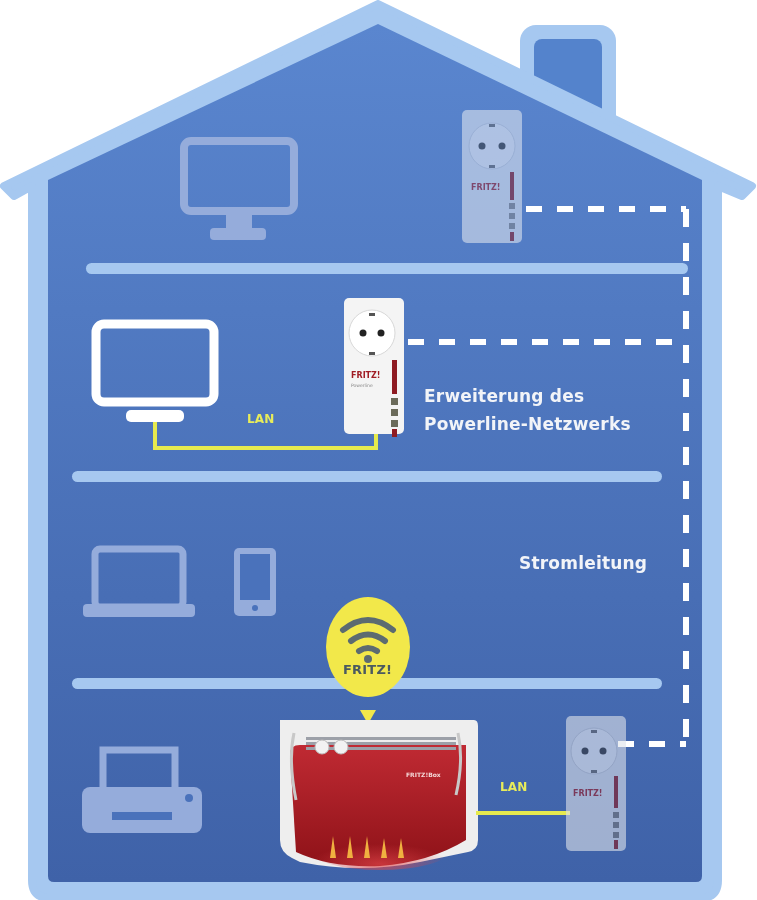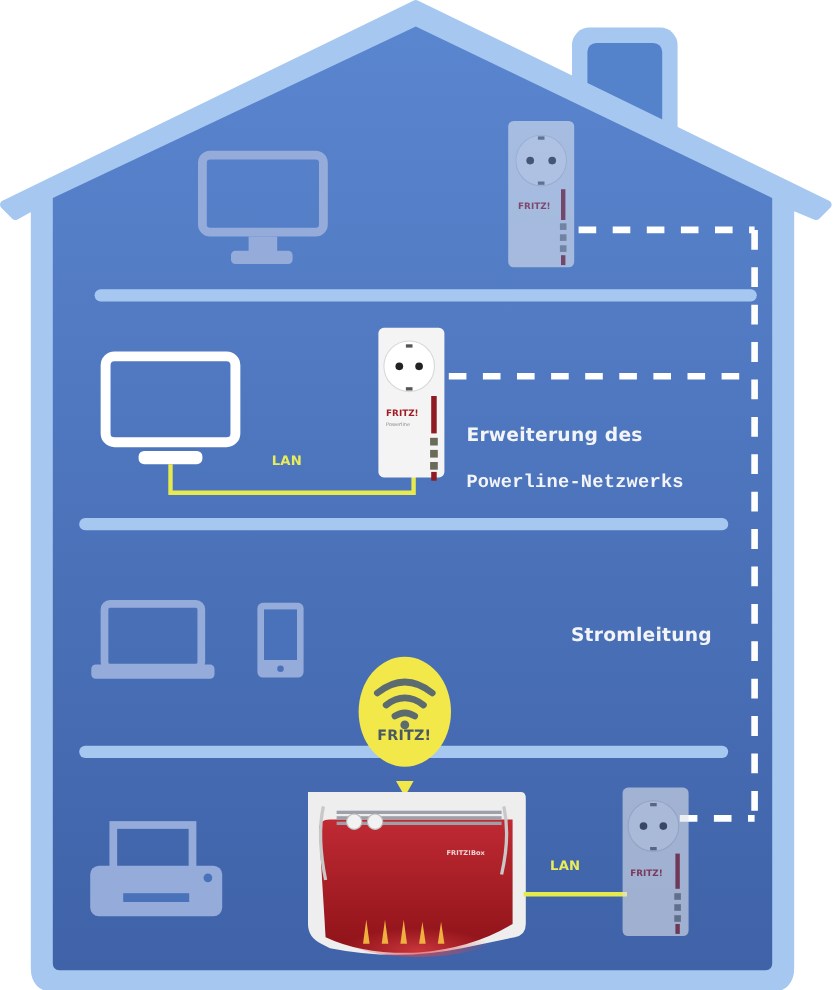--- a/index.html
+++ b/index.html
@@ -160,16 +160,16 @@
     <rect x="614" y="776" width="4" height="32" fill="#8e1b22"></rect>
     <rect x="613" y="812" width="6" height="6" fill="#777"></rect>
     <rect x="613" y="822" width="6" height="6" fill="#777"></rect>
     <rect x="613" y="832" width="6" height="6" fill="#777"></rect>
     <rect x="614" y="840" width="4" height="9" fill="#8e1b22"></rect>
   </g>
 </svg>
 
 <div class="label lan" style="left:247px; top:412px;">LAN</div>
 <div class="label white-label" style="left:424px; top:384px;text-align:center;">Erweiterung des</div>
-<div class="label white-label" style="left:424px; top:428px;font-family:Liberation Mono, monospace;">Powerline-Netzwerks</div>
-<div class="label white-label" style="left:519px; top:566px;">Stromleitung</div>
+<div class="label white-label" style="left:424px; top:412px;">Powerline-Netzwerks</div>
+<div class="label white-label" style="left:519px; top:551px;">Stromleitung</div>
 <div class="label" style="left:343px; top:662px; font-size:13px; color:#4b5a60;">FRITZ!</div>
 <div class="label lan" style="left:500px; top:780px;">LAN</div>
 
 </body></html>

